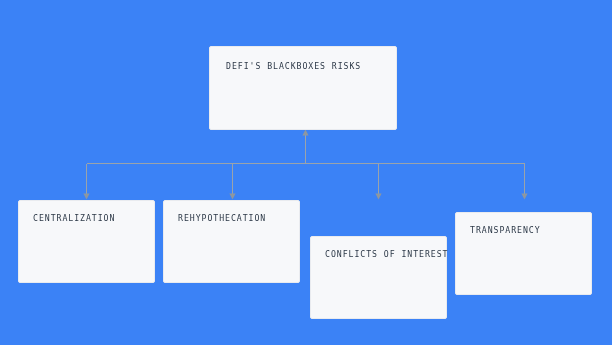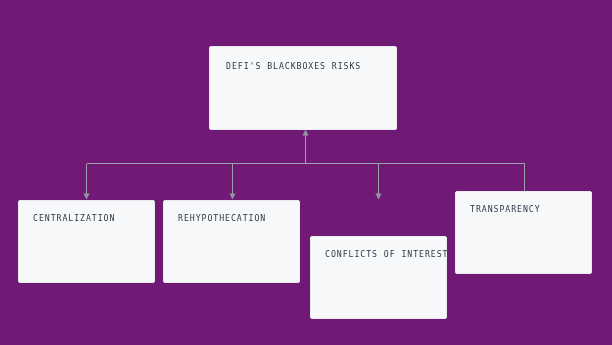--- a/index.html
+++ b/index.html
@@ -4,21 +4,21 @@
 <style>
   html, body {
     margin: 0;
     padding: 0;
     background: #ffffff;
   }
   #canvas {
     position: relative;
     width: 612px;
     height: 345px;
-    background: #701a75;
+    background: #3b82f6;
     overflow: hidden;
     font-family: "DejaVu Sans Mono", "Liberation Mono", monospace;
   }
 
   
   .node {
     position: absolute;
     background: #f7f8fa;
     border: 1px solid #e9ebef;
     border-radius: 2px;
@@ -44,21 +44,21 @@
     height: 84px;
   }
   #root-node .node-label {
     left: 16px;
     top: 15px;
   }
 
   #child-node-0 { left: 18px;  top: 200px; width: 137px; height: 83px; }
   #child-node-1 { left: 163px; top: 200px; width: 137px; height: 83px; }
   #child-node-2 { left: 310px; top: 200px; width: 137px; height: 83px; margin-top: 36px; }
-  #child-node-3 { left: 455px; top: 191px; width: 137px; height: 83px; }
+  #child-node-3 { left: 455px; top: 212px; width: 137px; height: 83px; }
 
   
   #connectors {
     position: absolute;
     left: 0;
     top: 0;
     width: 612px;
     height: 345px;
     pointer-events: none;
   }

